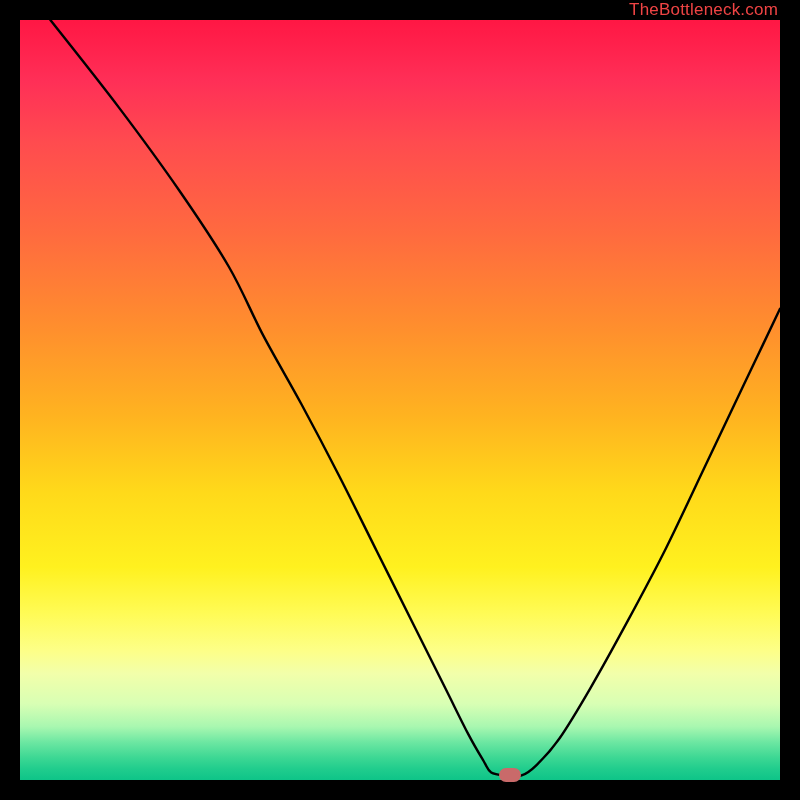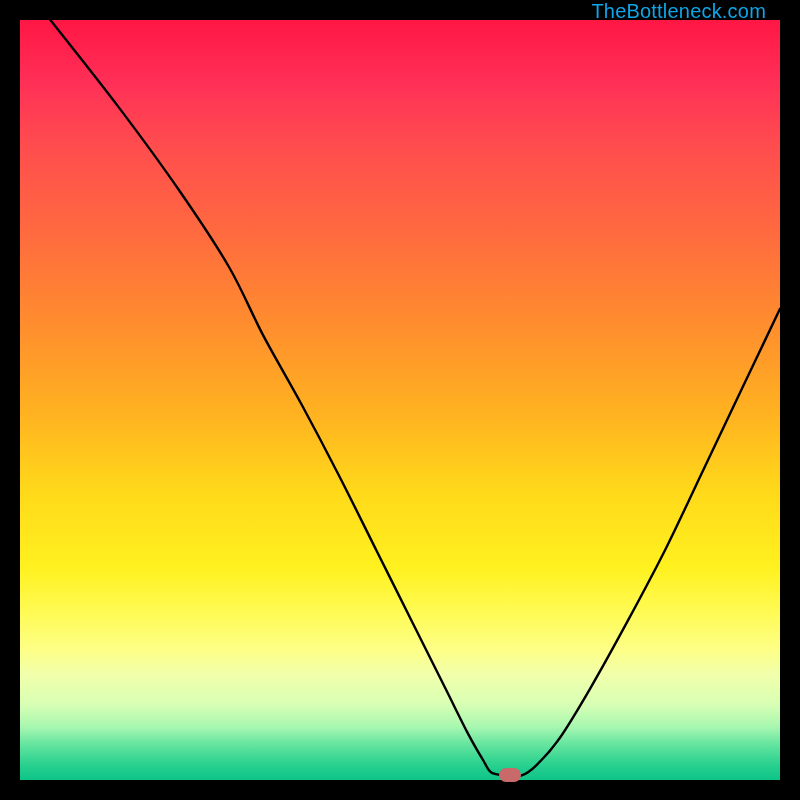--- a/index.html
+++ b/index.html
@@ -49,23 +49,23 @@
     position: absolute;
     left: 0;
     top: 0;
     width: 760px;
     height: 760px;
     overflow: visible;
   }
   .watermark {
     position: absolute;
     top: 0px;
-    right: 34px;
-    color: #0ea5e9;
-    font-size: 20px;
+    right: 22px;
+    color: #ef4444;
+    font-size: 17px;
     font-weight: 500;
     letter-spacing: 0.2px;
     user-select: none;
   }
   .marker {
     position: absolute;
     width: 22px;
     height: 14px;
     border-radius: 7px;
     background: #c96a6a;

